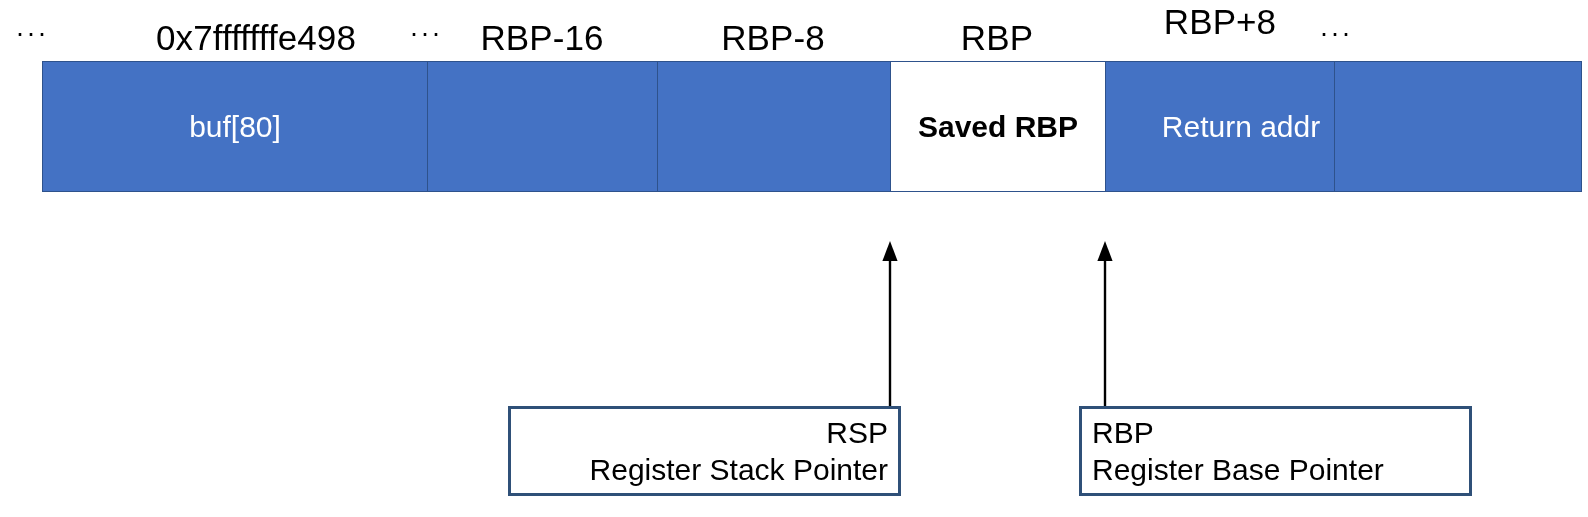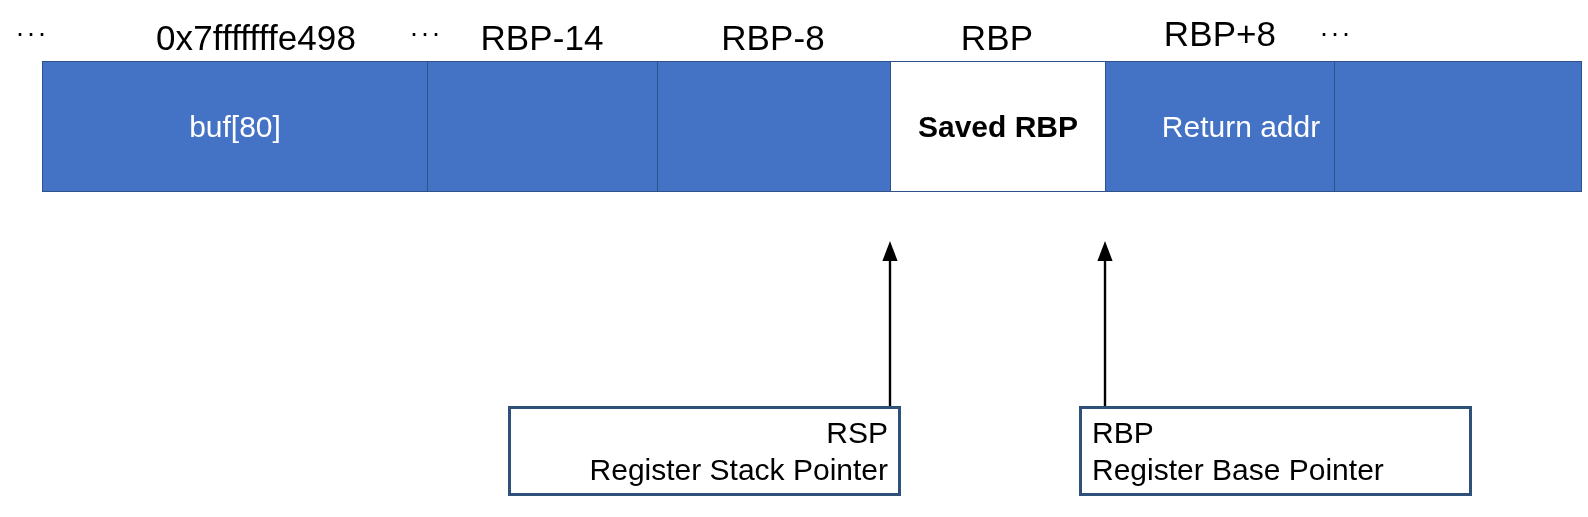--- a/index.html
+++ b/index.html
@@ -100,27 +100,27 @@
 <body>
 
 <div id="canvas">
 
   <div class="ellipsis-label" style="left:4px; top:20px; width:56px;">···</div>
 
   <div class="addr-label" style="left:92px; top:20px; width:328px;">0x7fffffffe498</div>
 
   <div class="ellipsis-label" style="left:398px; top:20px; width:56px;">···</div>
 
-  <div class="addr-label" style="left:430px; top:20px; width:224px;">RBP-14</div>
+  <div class="addr-label" style="left:430px; top:20px; width:224px;">RBP-16</div>
 
   <div class="addr-label" style="left:658px; top:20px; width:230px;">RBP-8</div>
 
   <div class="addr-label" style="left:890px; top:20px; width:214px;">RBP</div>
 
-  <div class="addr-label" style="left:1108px; top:16px; width:224px;">RBP+8</div>
+  <div class="addr-label" style="left:1108px; top:4px; width:224px;">RBP+8</div>
 
   <div class="ellipsis-label" style="left:1308px; top:20px; width:56px;">···</div>
 
   <div class="stack-bar">
 
     <div class="stack-cell filled" style="left:0px; width:386px;">
       <span class="cell-label on-blue">buf[80]</span>
     </div>
 
     <div class="stack-cell filled" style="left:385px; width:231px;">

